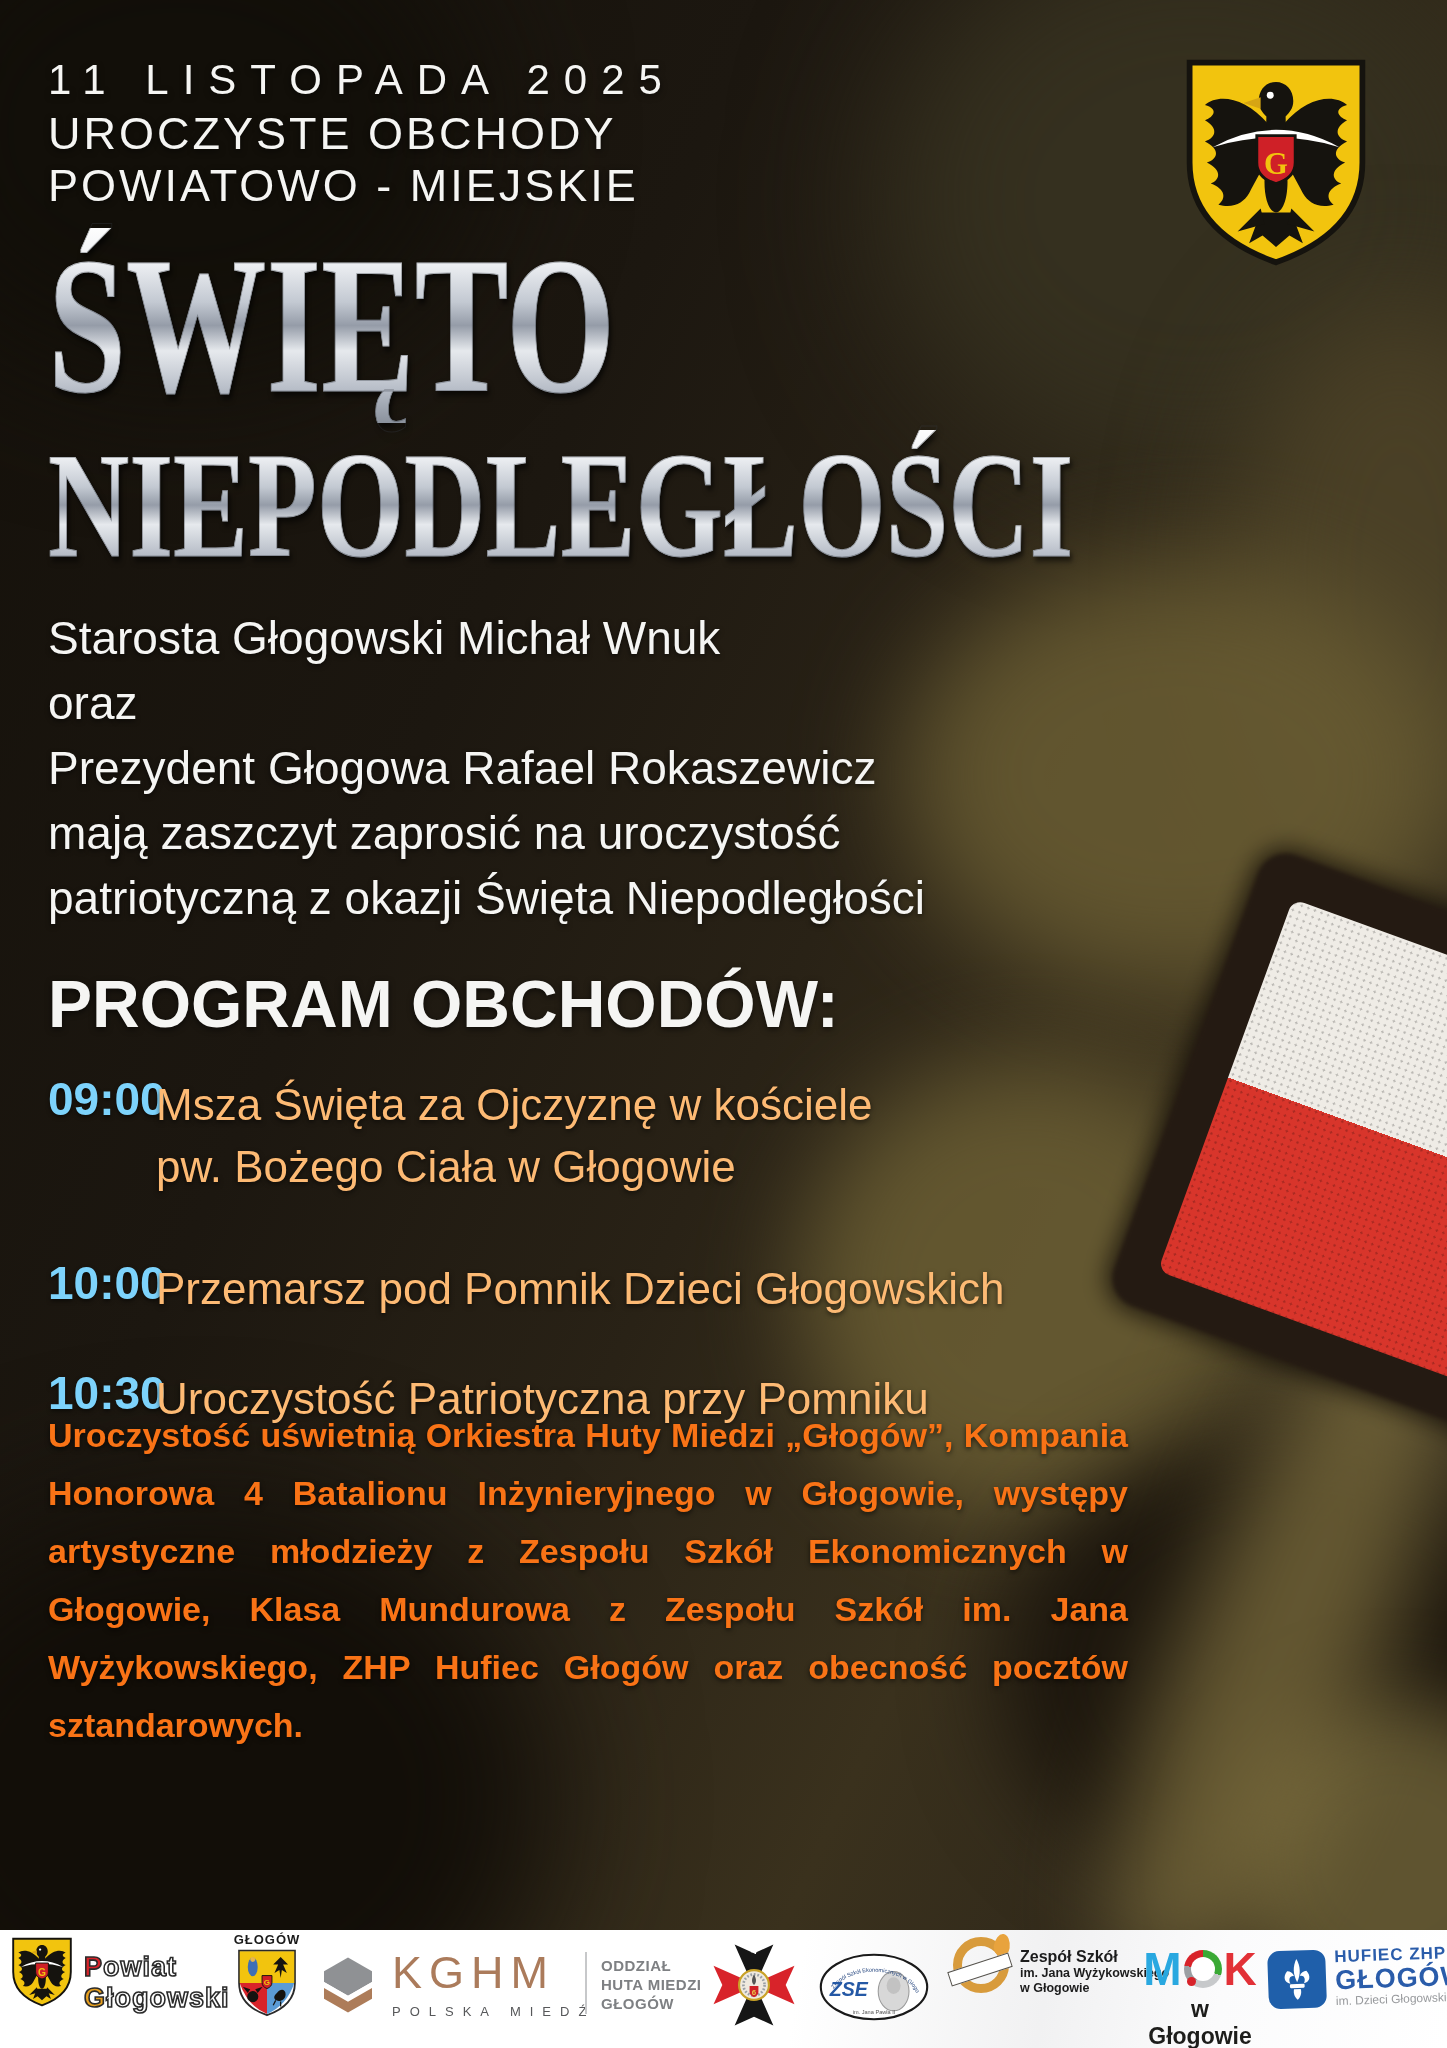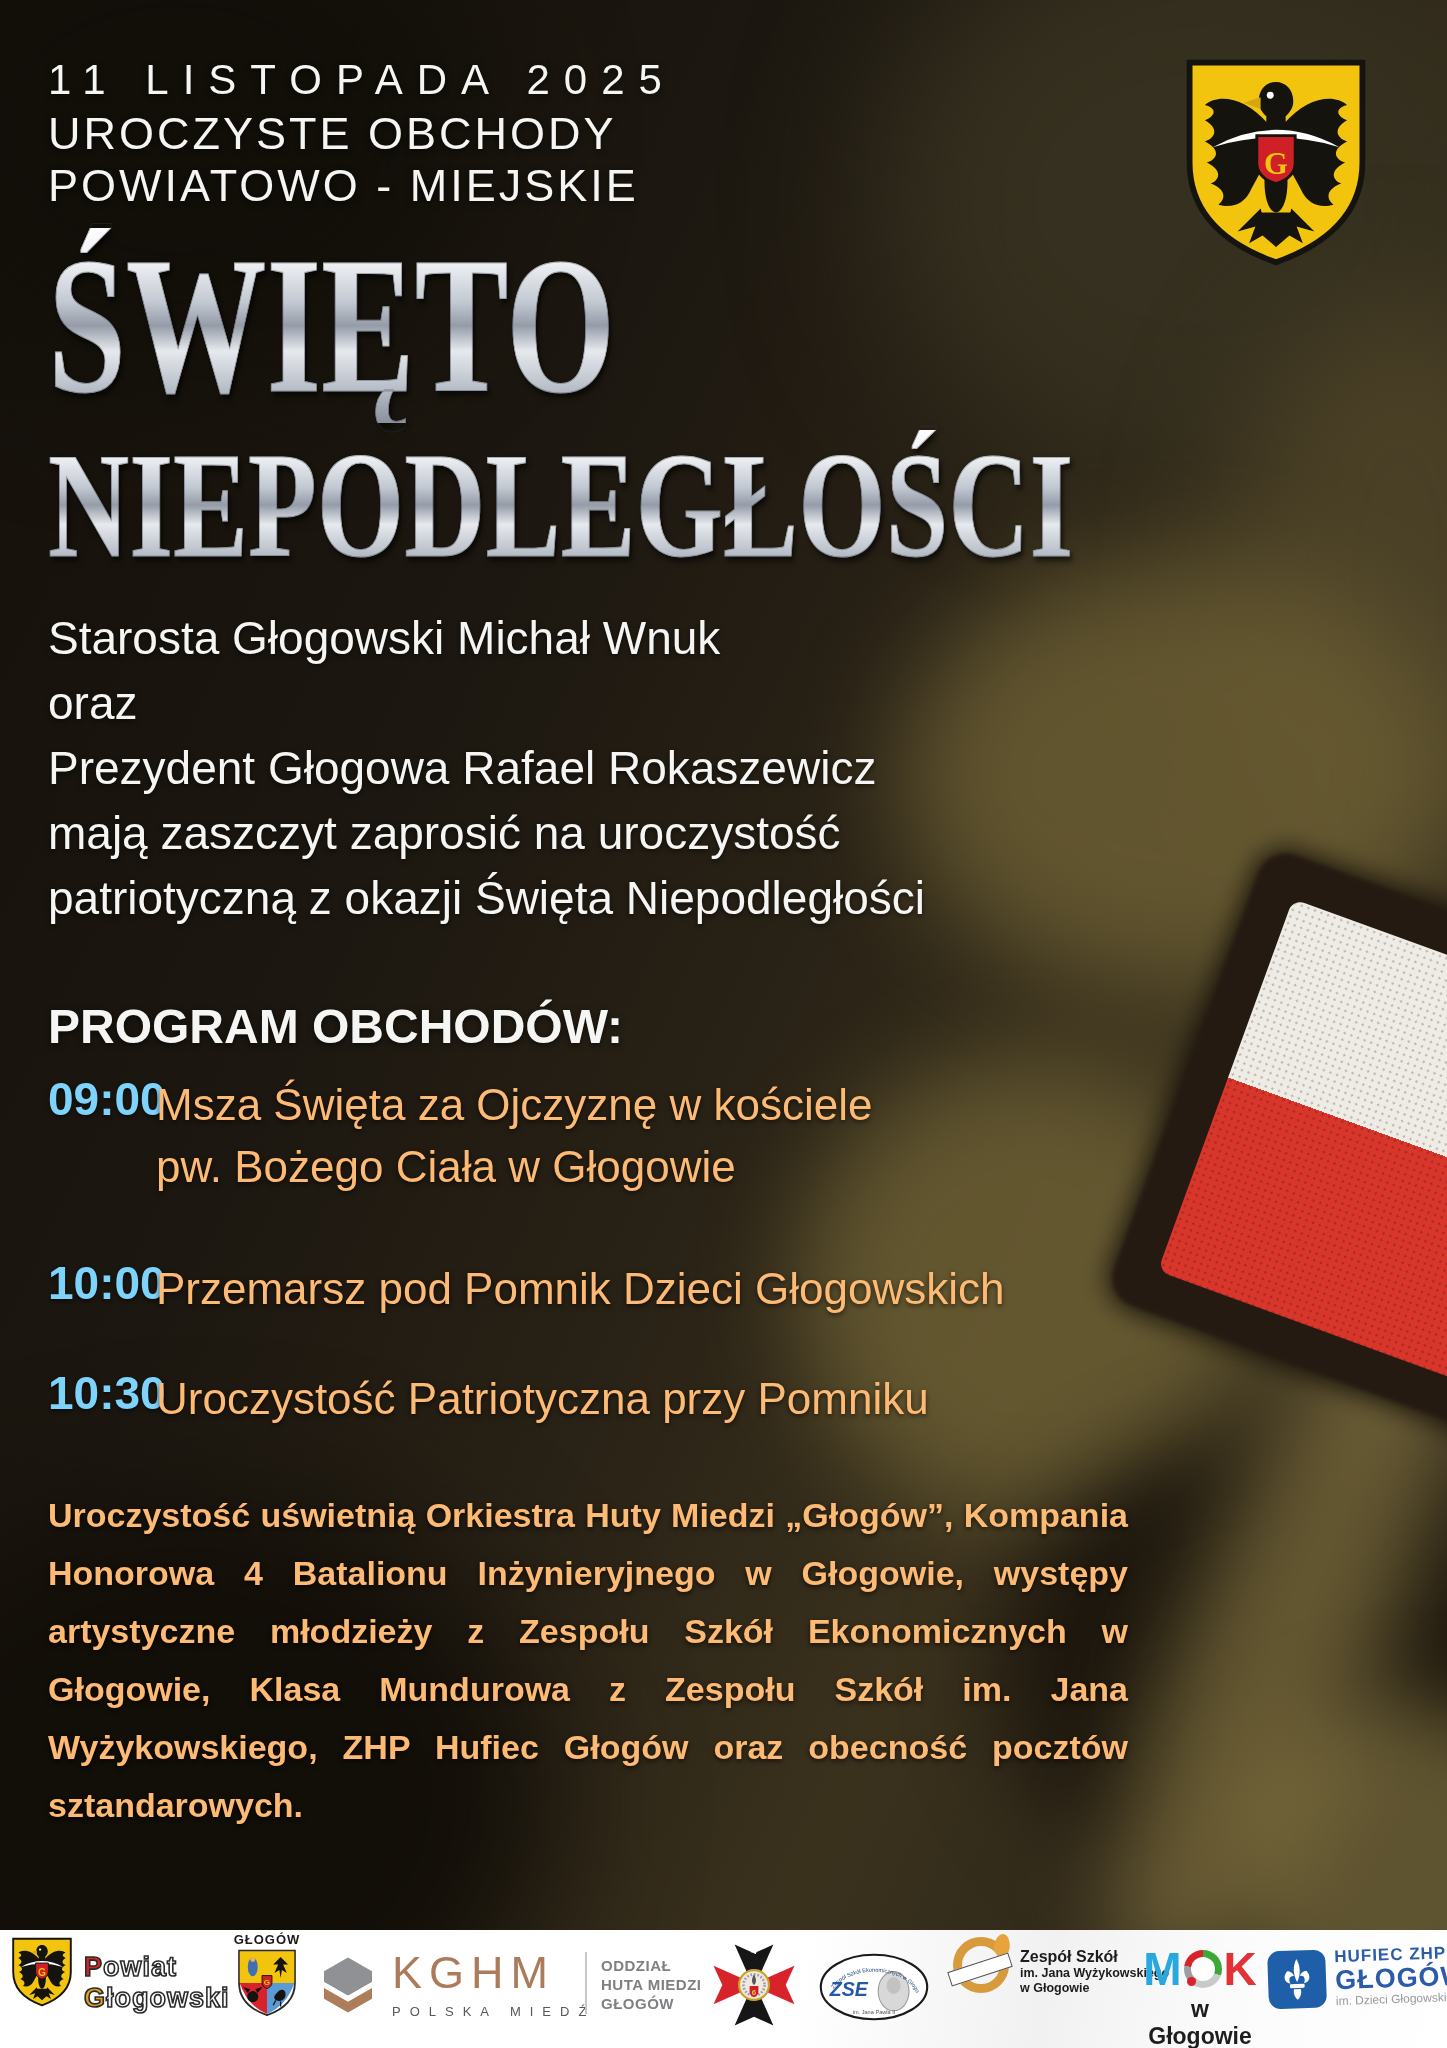--- a/index.html
+++ b/index.html
@@ -38,30 +38,30 @@
          background:linear-gradient(180deg,#fdfdfd 0%,#eef0f3 18%,#c3c9d2 38%,#959ca8 50%,#e6e9ed 63%,#b9bfc9 82%,#8a919c 100%);
          -webkit-background-clip:text;background-clip:text;
          -webkit-text-stroke:1px rgba(55,60,70,.35);
          filter:drop-shadow(3px 4px 3px rgba(0,0,0,.65));
          transform-origin:left top;white-space:nowrap;}
   .title1{top:228px;font-size:195px;transform:scaleX(.72);}
   .title2{top:430px;font-size:150px;transform:scaleX(.75);}
   
   .invite{top:606px;font-size:46px;line-height:65px;text-shadow:0 2px 5px rgba(0,0,0,.6);}
   
-  .prog-head{top:966px;font-size:48px;font-weight:bold;text-shadow:0 2px 6px rgba(0,0,0,.6);margin-top:33px;}
+  .prog-head{top:966px;font-size:66px;font-weight:bold;text-shadow:0 2px 6px rgba(0,0,0,.6);}
   .prog-item{position:absolute;left:48px;width:1100px;}
   .pi1{top:1072px;} .pi2{top:1256px;} .pi3{top:1366px;}
   .prog-time{position:absolute;left:0;top:0;font-size:46px;font-weight:bold;color:#7dd3fc;
              text-shadow:0 2px 4px rgba(0,0,0,.55);}
   .prog-text{position:absolute;left:108px;top:2px;font-size:44px;color:#fdba74;line-height:62px;
              text-shadow:0 2px 5px rgba(0,0,0,.6);white-space:pre-line;}
   
-  .note{top:1486px;width:1080px;font-size:34px;font-weight:bold;line-height:58px;
-        text-align:justify;color:#fdba74;text-shadow:0 2px 5px rgba(0,0,0,.65);}
+  .note{top:1406px;width:1080px;font-size:34px;font-weight:bold;line-height:58px;
+        text-align:justify;color:#f97316;text-shadow:0 2px 5px rgba(0,0,0,.65);}
   
   .crest{position:absolute;left:1180px;top:55px;width:192px;height:215px;}
   .crest svg,.arms-slot svg{width:100%;height:100%;display:block;}
   
   .footer{position:absolute;left:0;top:1930px;width:1447px;height:118px;
           background:linear-gradient(100deg,#ffffff 55%,#f1f1f2 72%,#fbfbfc 84%,#ffffff 100%);}
   .footer *{font-family:"Liberation Sans",sans-serif;}
   .lg{position:absolute;}
   .powiat-arms{left:10px;top:6px;width:64px;height:72px;}
   .powiat-text{left:84px;top:22px;font-size:27px;font-weight:bold;line-height:31px;color:#fff;

